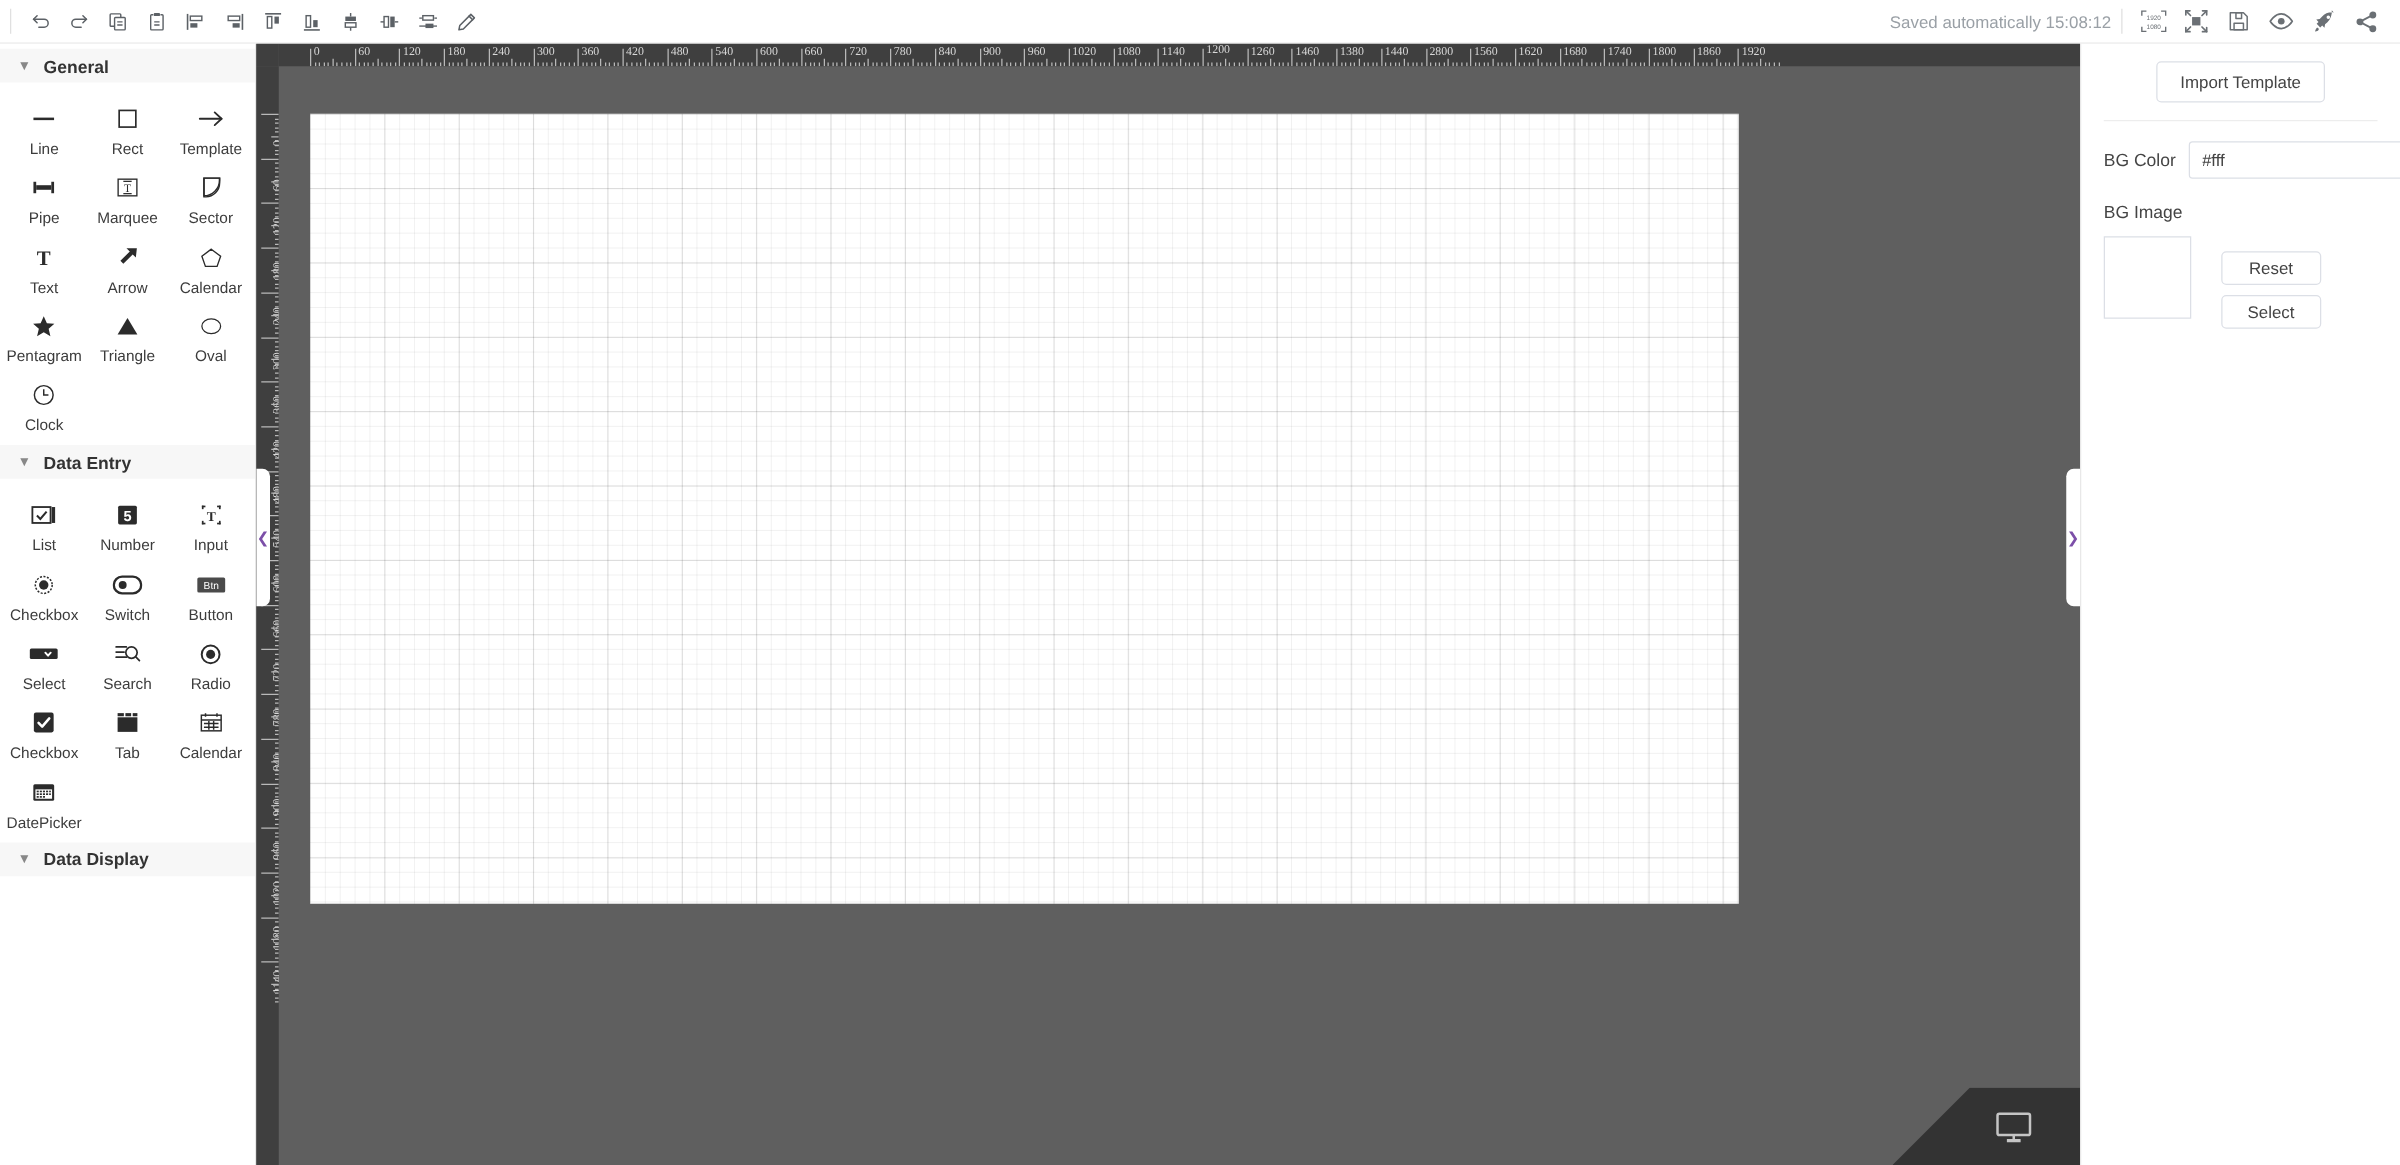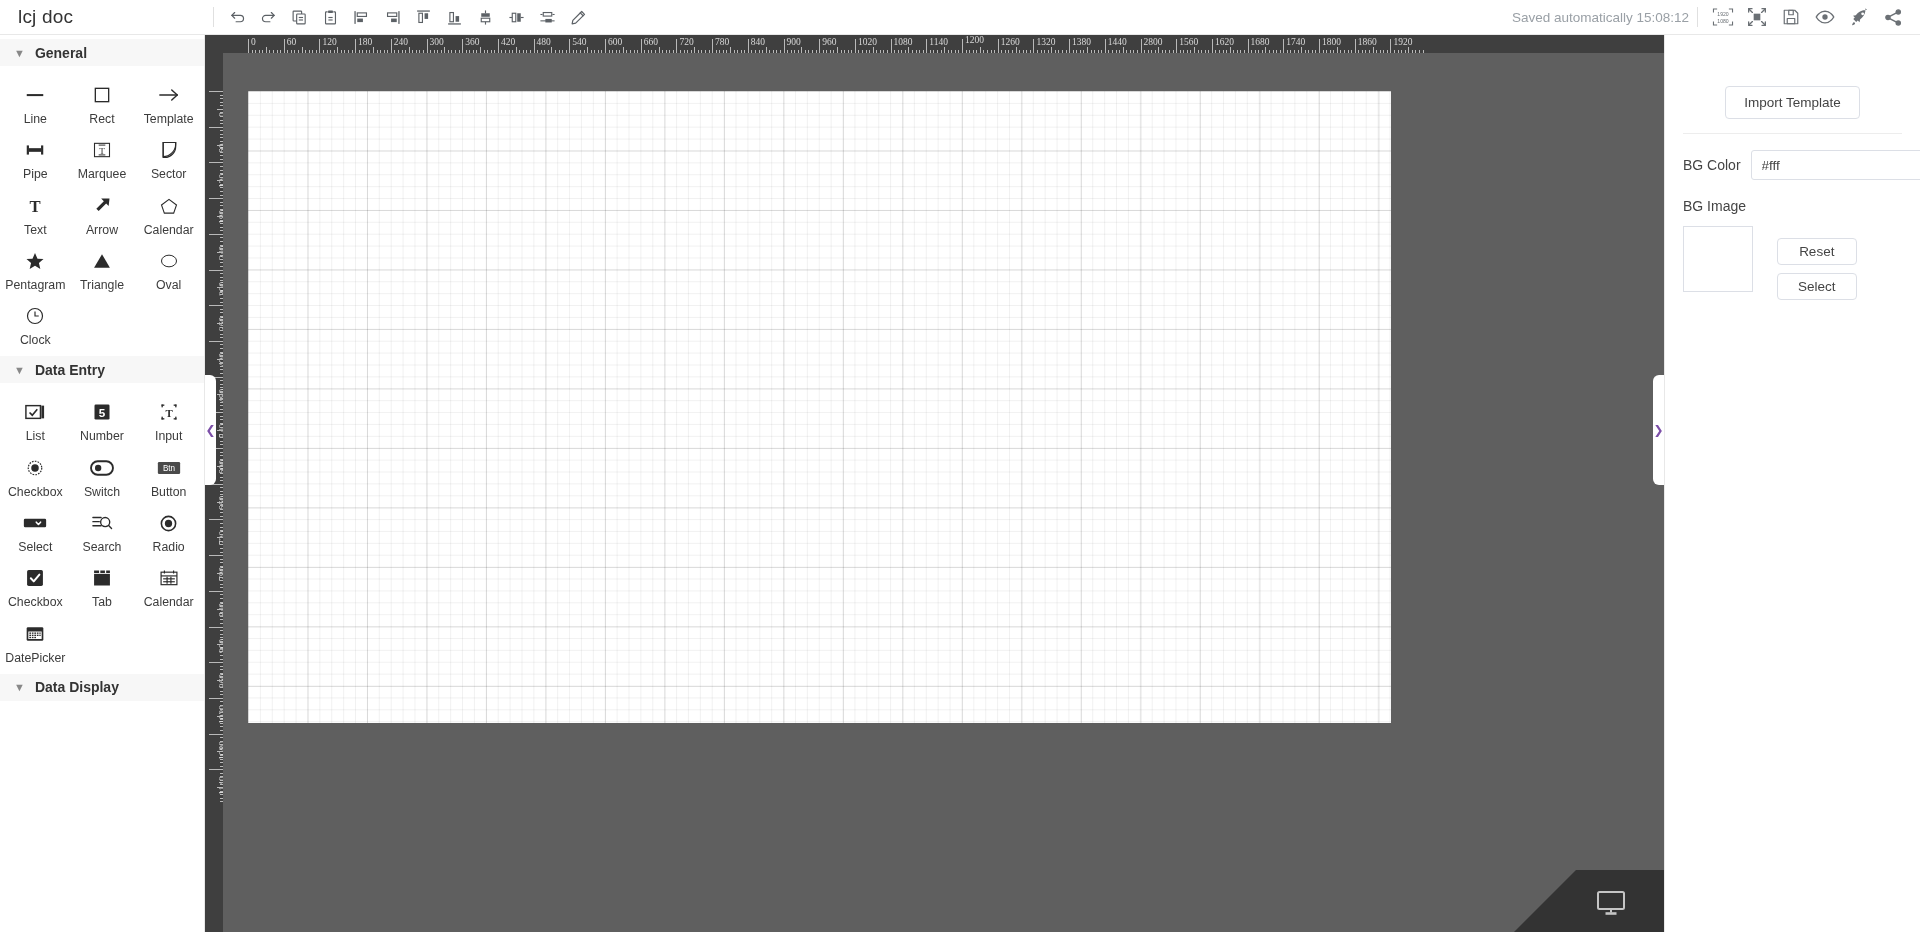--- a/index.html
+++ b/index.html
@@ -131,21 +131,21 @@
     color: #7c4fa8; font-size: 12px; cursor: pointer;
   }
   #collapse-left { left: 0px; top: 340px; border-radius: 0 6px 6px 0; }
   #collapse-right { right: 0px; top: 340px; border-radius: 6px 0 0 6px; }
 
   
   #rightpanel {
     position: absolute; left: 1664px; top: 35px; width: 256px; height: 897px;
     background: #fff; border-left: 1px solid #e8e8e8; padding: 14px 18px;
   }
-  #import-row { display: flex; justify-content: center; margin-top: 37px; }
+  #import-row { display: flex; justify-content: center; }
   .btn {
     border: 1px solid #dcdfe6; background: #fff; border-radius: 4px;
     font-size: 13.5px; color: #444; cursor: pointer;
     font-family: "Liberation Sans", sans-serif;
   }
   #import-btn { padding: 8px 18px; }
   #rp-divider { height: 1px; background: #ededed; margin: 14px 0 16px 0; }
   .field-row { display: flex; align-items: center; gap: 10px; margin-bottom: 18px; }
   .field-label { font-size: 14px; color: #444; white-space: nowrap; }
   #bgcolor-input {
@@ -158,21 +158,20 @@
   #bgimage-preview {
     width: 70px; height: 66px; border: 1px solid #dcdfe6; background: #fff;
   }
   #bgimage-btns { display: flex; flex-direction: column; gap: 8px; padding-top: 12px; }
   .sm-btn { padding: 5px 20px; }
 </style>
 </head>
 <body>
 
 <div id="topbar">
-  <div id="app-title">lcj doc</div>
   <div class="tb-sep"></div>
 
   <div id="tb-left-icons">
     <div class="tbtn" title="Undo">
       <svg width="17" height="17" viewBox="0 0 24 24" fill="none" stroke="currentColor" stroke-width="1.7" stroke-linecap="round" stroke-linejoin="round">
           <path d="M4 9h12a4.5 4.5 0 0 1 0 9h-6"></path>
           <polyline points="8 5 4 9 8 13"></polyline>
         </svg>
     </div>
     <div class="tbtn" title="Redo">
@@ -857,21 +856,21 @@
       <div class="rtick" style="left: 778.27px; top: 14.5px; width: 1px; height: 3.5px;"></div>
       <div class="rtick" style="left: 781.84px; top: 14.5px; width: 1px; height: 3.5px;"></div>
       <div class="rtick" style="left: 785.41px; top: 14.5px; width: 1px; height: 3.5px;"></div>
       <div class="rtick" style="left: 788.98px; top: 14.5px; width: 1px; height: 3.5px;"></div>
       <div class="rtick" style="left: 792.55px; top: 12px; width: 1px; height: 6px;"></div>
       <div class="rtick" style="left: 796.12px; top: 14.5px; width: 1px; height: 3.5px;"></div>
       <div class="rtick" style="left: 799.69px; top: 14.5px; width: 1px; height: 3.5px;"></div>
       <div class="rtick" style="left: 803.26px; top: 14.5px; width: 1px; height: 3.5px;"></div>
       <div class="rtick" style="left: 806.83px; top: 14.5px; width: 1px; height: 3.5px;"></div>
       <div class="rtick" style="left: 810.4px; top: 4px; width: 1px; height: 14px;"></div>
-      <div class="rlabel" style="left: 813.4px; top: 2px;">1320</div>
+      <div class="rlabel" style="left: 813.4px; top: 2px;">1460</div>
       <div class="rtick" style="left: 813.97px; top: 14.5px; width: 1px; height: 3.5px;"></div>
       <div class="rtick" style="left: 817.54px; top: 14.5px; width: 1px; height: 3.5px;"></div>
       <div class="rtick" style="left: 821.11px; top: 14.5px; width: 1px; height: 3.5px;"></div>
       <div class="rtick" style="left: 824.68px; top: 14.5px; width: 1px; height: 3.5px;"></div>
       <div class="rtick" style="left: 828.25px; top: 12px; width: 1px; height: 6px;"></div>
       <div class="rtick" style="left: 831.82px; top: 14.5px; width: 1px; height: 3.5px;"></div>
       <div class="rtick" style="left: 835.39px; top: 14.5px; width: 1px; height: 3.5px;"></div>
       <div class="rtick" style="left: 838.96px; top: 14.5px; width: 1px; height: 3.5px;"></div>
       <div class="rtick" style="left: 842.53px; top: 14.5px; width: 1px; height: 3.5px;"></div>
       <div class="rtick" style="left: 846.1px; top: 4px; width: 1px; height: 14px;"></div>

